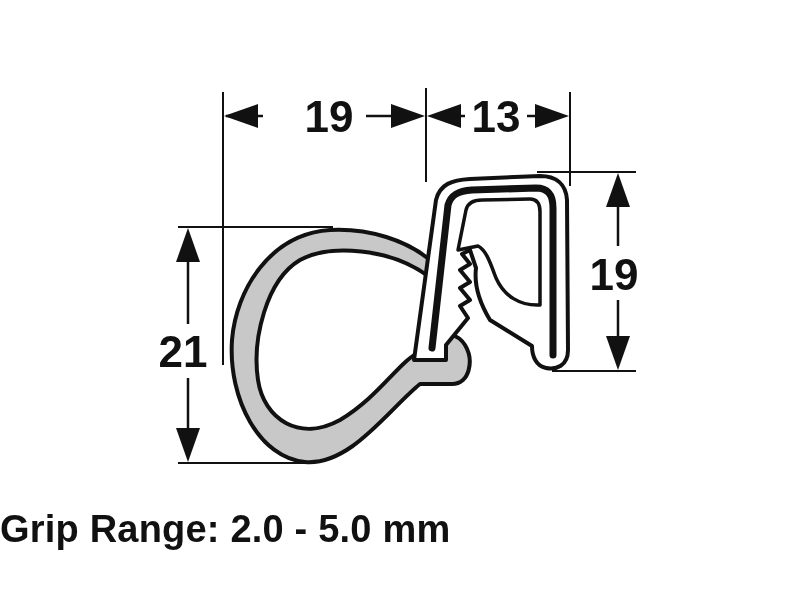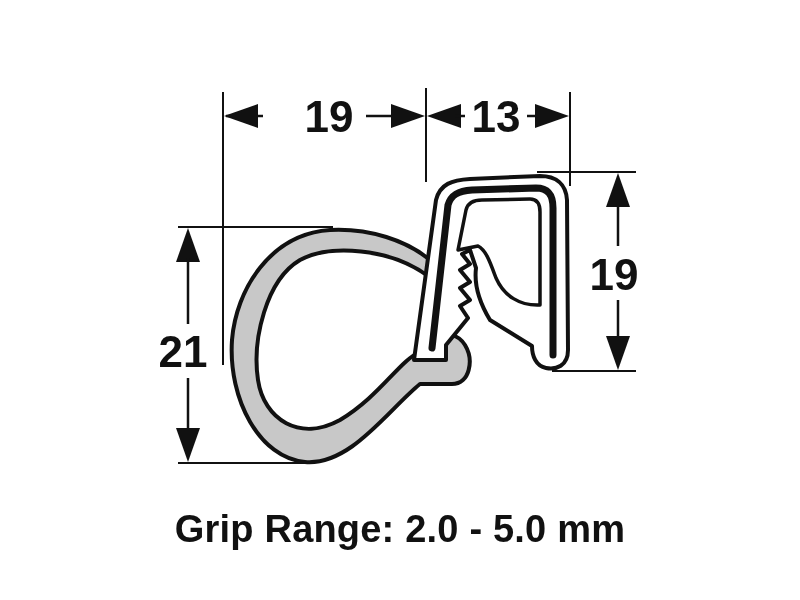--- a/index.html
+++ b/index.html
@@ -1,19 +1,19 @@
 <!DOCTYPE html>
 <html><head>
   <meta charset="utf-8">
   <style>
     html, body { margin: 0; padding: 0; background: #ffffff; }
     body { width: 800px; height: 600px; position: relative; overflow: hidden; font-family: "Liberation Sans", sans-serif; }
     #diagram { position: absolute; left: 0; top: 0; width: 800px; height: 600px; }
     .dim-text { font-family: "Liberation Sans", sans-serif; font-weight: bold; font-size: 44px; fill: #111111; }
-    #caption { position: absolute; left: 0; top: 508px; width: 800px; text-align: center;
+    #caption { position: absolute; left: 0; top: 508px; width: 800px; text-align: left;
       font-family: "Liberation Sans", sans-serif; font-weight: bold; font-size: 38px; color: #111111; letter-spacing: 0.2px; }
   </style>
 </head>
 <body>
 
 <svg id="diagram" viewBox="0 0 800 600" xmlns="http://www.w3.org/2000/svg">
   <defs>
     <marker id="arr" viewBox="0 0 10 10" refX="10" refY="5" markerWidth="9" markerHeight="9" orient="auto-start-reverse" markerUnits="userSpaceOnUse">
       <path d="M0,0 L10,5 L0,10 z" fill="#111"></path>
     </marker>

